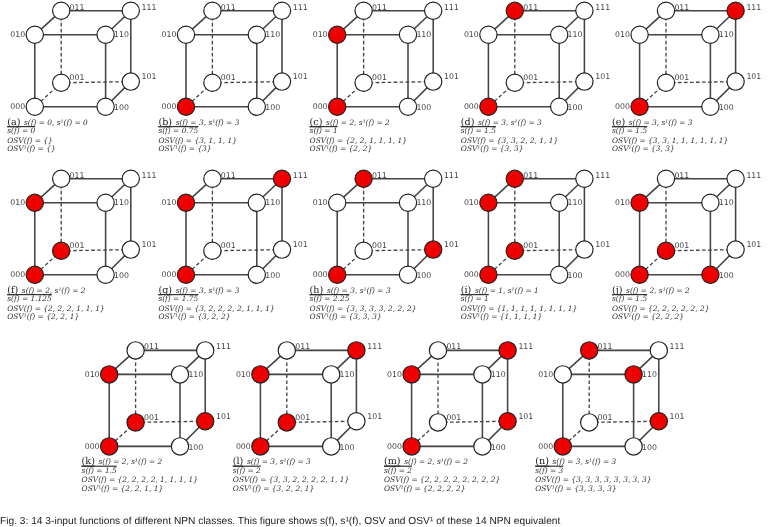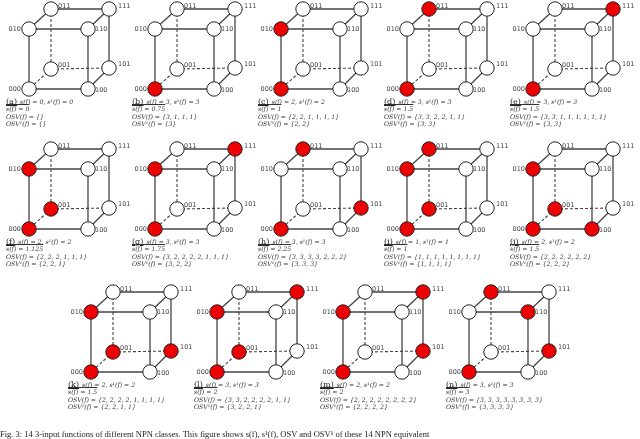--- a/index.html
+++ b/index.html
@@ -2,21 +2,21 @@
 <html><head>
 <meta charset="utf-8">
 <style>
   html, body { margin:0; padding:0; background:#ffffff; }
   body { width:640px; height:439px; position:relative; overflow:hidden; font-family:"DejaVu Serif", serif; color:#222; }
   .panel { position:absolute; width:126px; height:140px; }
   .panel svg { position:absolute; left:0; top:0; overflow:visible; }
   .cap { position:absolute; left:6px; top:98px; font-size:6.2px; line-height:7.4px; white-space:nowrap; font-family:"DejaVu Serif", serif; font-style:italic; color:#333; }
   .cap .lbl { font-style:normal; font-size:8px; text-decoration:underline; margin-right:3px; color:#222; }
   .cap .sbar { text-decoration:overline; }
-  .caption { position:absolute; left:0; top:429px; width:564px; font-size:8.5px; font-family:Liberation Serif, serif; white-space:nowrap; color:#222; }
+  .caption { position:absolute; left:0; top:429px; width:564px; font-size:8.5px; font-family:Liberation Sans, sans-serif; white-space:nowrap; color:#222; }
   .nodelbl { font-family:"DejaVu Sans", sans-serif; font-size:6.5px; fill:#444; }
 </style>
 </head>
 <body>
 
 <div id="figure">
     <div class="panel" style="left: 0px; top: 0px;">
       <svg width="126" height="100">
         <line x1="51" y1="9" x2="109" y2="9" stroke="#444444" stroke-width="1.3"></line>
         <line x1="29" y1="29" x2="88" y2="29" stroke="#444444" stroke-width="1.3"></line>

